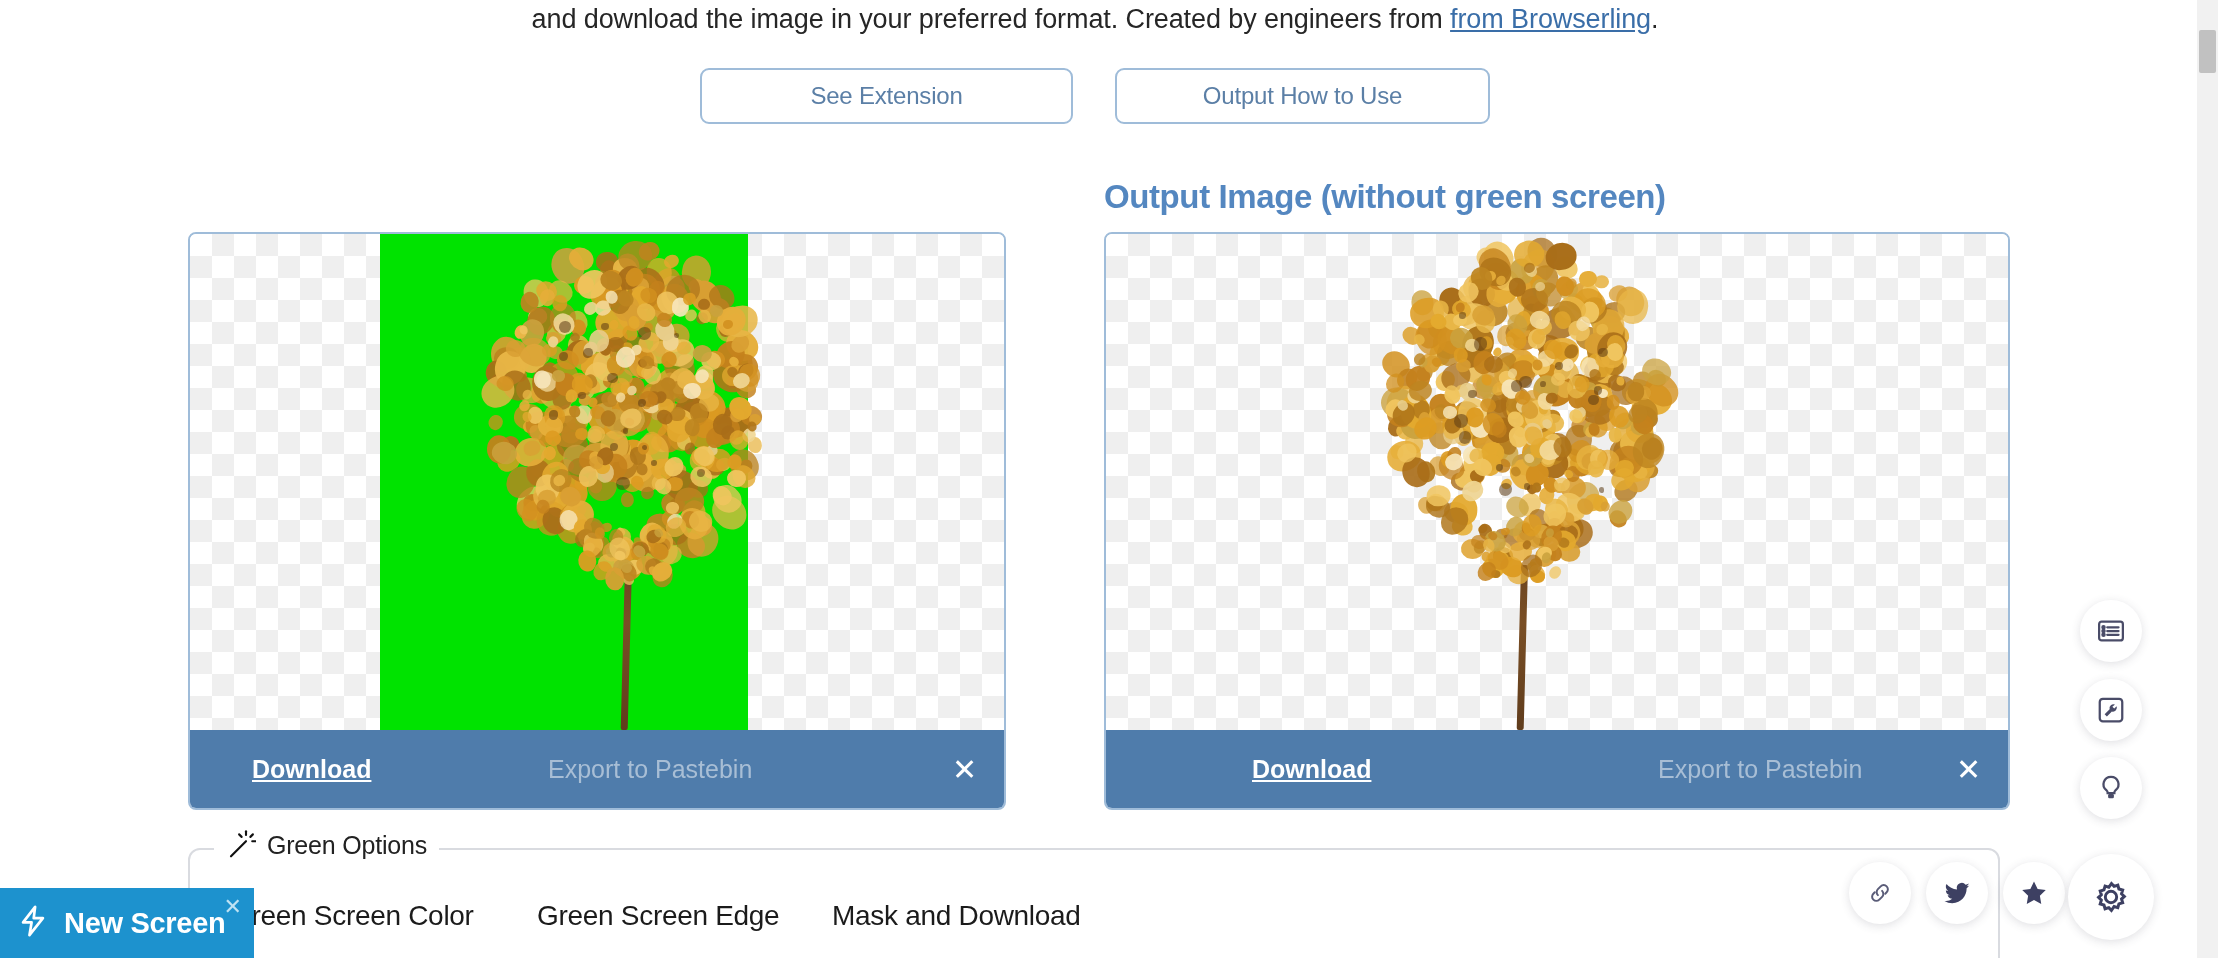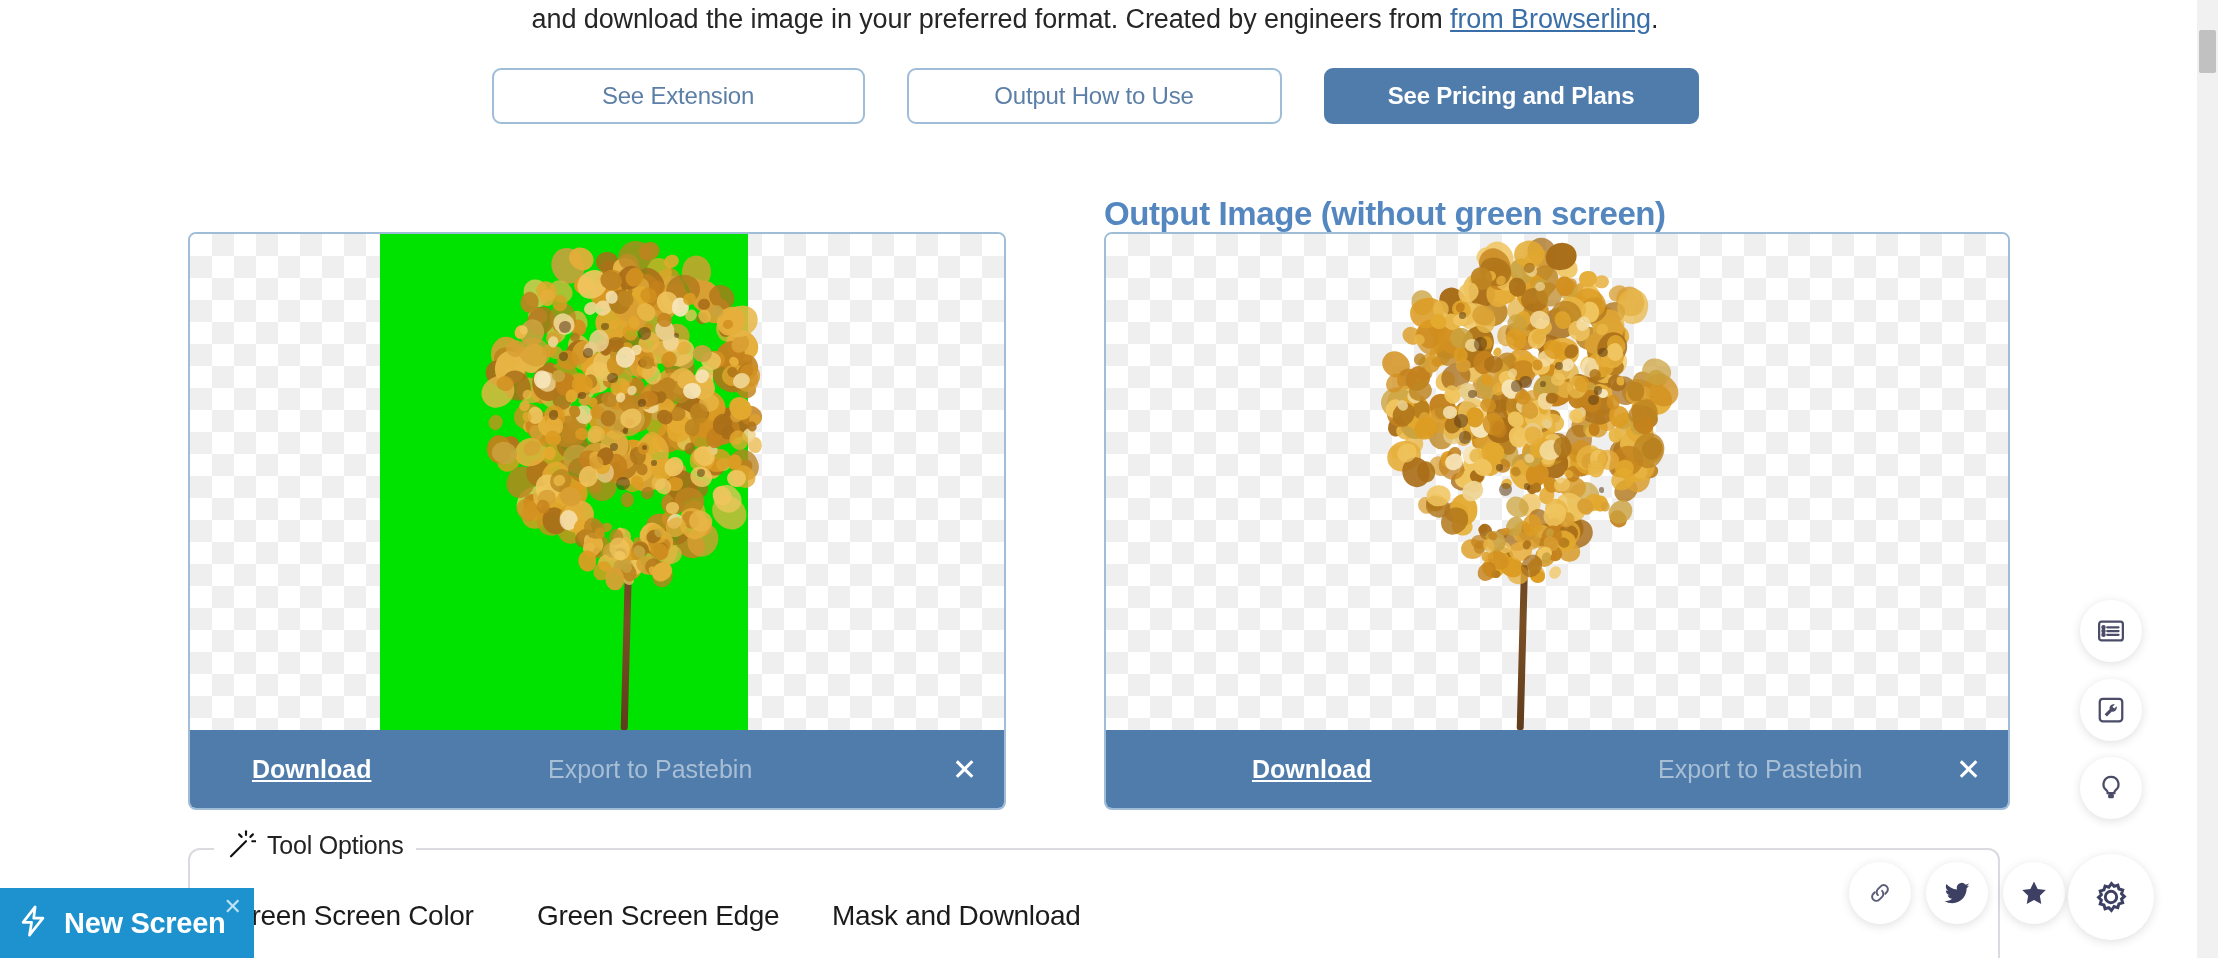--- a/index.html
+++ b/index.html
@@ -72,21 +72,21 @@
     font-size: 33px;
     font-weight: bold;
     color: #5487c0;
     letter-spacing: -0.4px;
     white-space: nowrap;
     display: flex;
     align-items: center;
     gap: 12px;
   }
   #heading-input  { left: 188px;  top: 178px; }
-  #heading-output { left: 1104px; top: 178px; margin-top: 17px; }
+  #heading-output { left: 1104px; top: 178px; }
   .help-icon {
     width: 25px; height: 25px;
     border: 2px solid #777;
     border-radius: 50%;
     color: #555;
     font-size: 17px;
     font-weight: normal;
     display: inline-flex;
     align-items: center;
     justify-content: center;
@@ -301,21 +301,20 @@
 
 <div id="root">
 
   <div class="intro-line">
     <span>and download the image in your preferred format. Created by engineers from </span><a class="intro-link" href="#">from Browserling</a><span>.</span>
   </div>
 
   <div class="btn-row">
     <div class="btn btn-outline btn-examples">See Extension</div>
     <div class="btn btn-outline btn-learn">Output How to Use</div>
-    <div class="btn btn-primary">See Pricing and Plans</div>
   </div>
 
 
   <div class="panel-heading" id="heading-output">
     <span>Output Image (without green screen)</span>
   </div>
 
   <div class="panel" id="panel-input">
     <div class="canvas-area">
       <div class="green-screen"></div>
@@ -1363,21 +1362,21 @@
     <div id="tool-options-legend">
       <span class="wand-icon">
         <svg width="30" height="30" viewBox="0 0 24 24" fill="none" stroke="#111" stroke-width="1.7" stroke-linecap="round">
           <line x1="4" y1="21" x2="16" y2="9"></line>
           <line x1="16" y1="4" x2="16" y2="1"></line>
           <line x1="19.5" y1="5.5" x2="21.5" y2="3.5"></line>
           <line x1="12.5" y1="5.5" x2="10.5" y2="3.5"></line>
           <line x1="21" y1="9" x2="23.5" y2="9"></line>
         </svg>
       </span>
-      <span>Tool Options</span>
+      <span>Green Options</span>
     </div>
     <div class="opt-labels">
       <span class="opt-label" id="opt-1">Green Screen Color</span>
       <span class="opt-label" id="opt-2">Green Screen Edge</span>
       <span class="opt-label" id="opt-3">Mask and Download</span>
     </div>
   </div>
 
   <div class="float-btn" id="fb-list">
     <svg width="30" height="30" viewBox="0 0 24 24" fill="none" stroke="#4a4c68" stroke-width="1.8">

